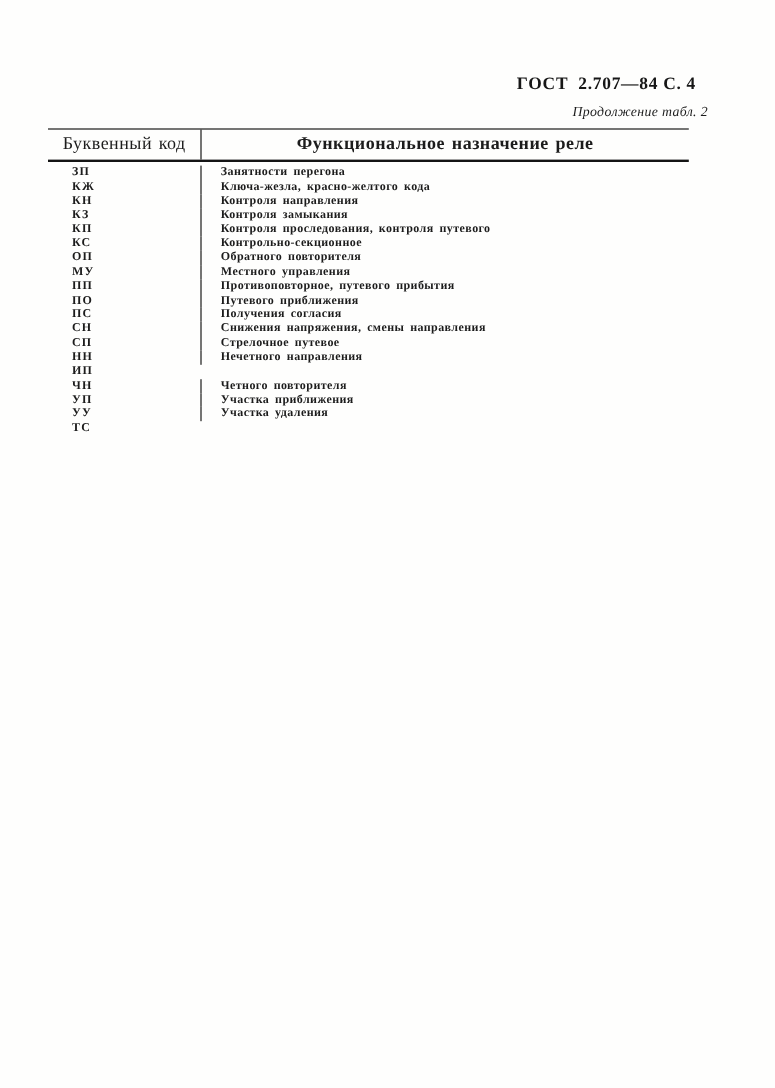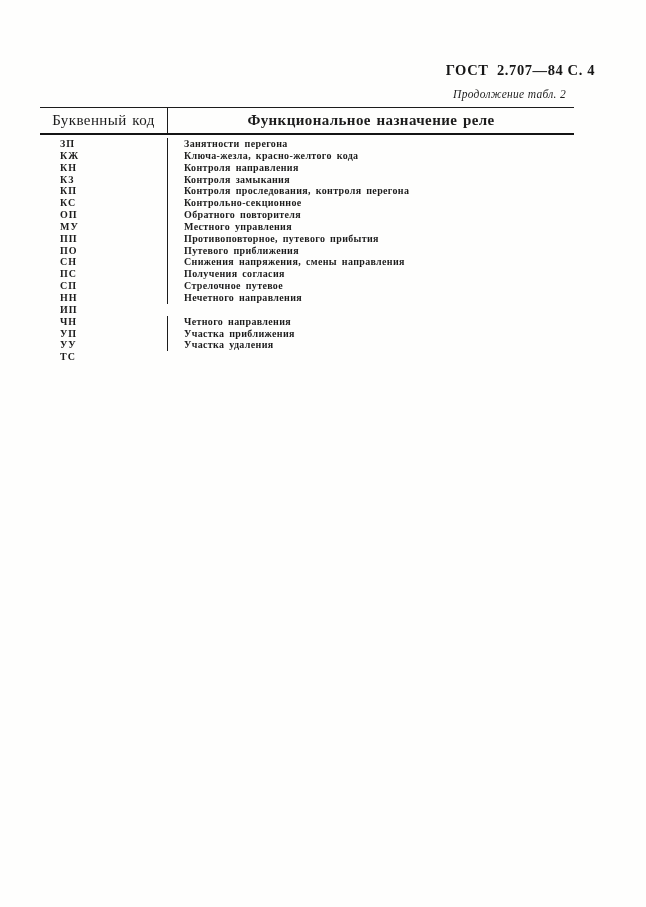--- a/index.html
+++ b/index.html
@@ -15,32 +15,32 @@
     height: 907px;
     margin: 0 auto;
     background: #fefefd;
     color: #1c1c1c;
     overflow: hidden;
   }
 
   .doc-header {
     position: absolute;
     top: 62px;
-    right: 51px;
+    right: 66px;
     font-size: 14.5px;
     font-weight: bold;
     letter-spacing: 0.6px;
     white-space: pre;
     color: #161616;
   }
 
   .table-caption {
     position: absolute;
     top: 88px;
-    right: 80px;
+    right: 56px;
     font-size: 11.5px;
     font-style: italic;
     letter-spacing: 0.3px;
     white-space: pre;
     color: #1d1d1d;
   }
 
   .gost-table {
     position: absolute;
     top: 107px;
@@ -122,21 +122,21 @@
     <div class="td col2">Контроля направления</div>
   </div>
 
   <div class="tr">
     <div class="td col1">КЗ</div>
     <div class="td col2">Контроля замыкания</div>
   </div>
 
   <div class="tr">
     <div class="td col1">КП</div>
-    <div class="td col2">Контроля проследования, контроля перегона</div>
+    <div class="td col2">Контроля проследования, контроля путевого</div>
   </div>
 
   <div class="tr">
     <div class="td col1">КС</div>
     <div class="td col2">Контрольно-секционное</div>
   </div>
 
   <div class="tr">
     <div class="td col1">ОП</div>
     <div class="td col2">Обратного повторителя</div>
@@ -151,46 +151,46 @@
     <div class="td col1">ПП</div>
     <div class="td col2">Противоповторное, путевого прибытия</div>
   </div>
 
   <div class="tr">
     <div class="td col1">ПО</div>
     <div class="td col2">Путевого приближения</div>
   </div>
 
   <div class="tr">
+    <div class="td col1">ПС</div>
+    <div class="td col2">Получения согласия</div>
+  </div>
+
+  <div class="tr">
     <div class="td col1">СН</div>
     <div class="td col2">Снижения напряжения, смены направления</div>
   </div>
 
   <div class="tr">
-    <div class="td col1">ПС</div>
-    <div class="td col2">Получения согласия</div>
-  </div>
-
-  <div class="tr">
     <div class="td col1">СП</div>
     <div class="td col2">Стрелочное путевое</div>
   </div>
 
   <div class="tr">
     <div class="td col1">НН</div>
     <div class="td col2">Нечетного направления</div>
   </div>
 
   <div class="tr">
     <div class="td col1">ИП</div>
   </div>
 
   <div class="tr">
     <div class="td col1">ЧН</div>
-    <div class="td col2">Четного направления</div>
+    <div class="td col2">Четного повторителя</div>
   </div>
 
   <div class="tr">
     <div class="td col1">УП</div>
     <div class="td col2">Участка приближения</div>
   </div>
 
   <div class="tr">
     <div class="td col1">УУ</div>
     <div class="td col2">Участка удаления</div>

